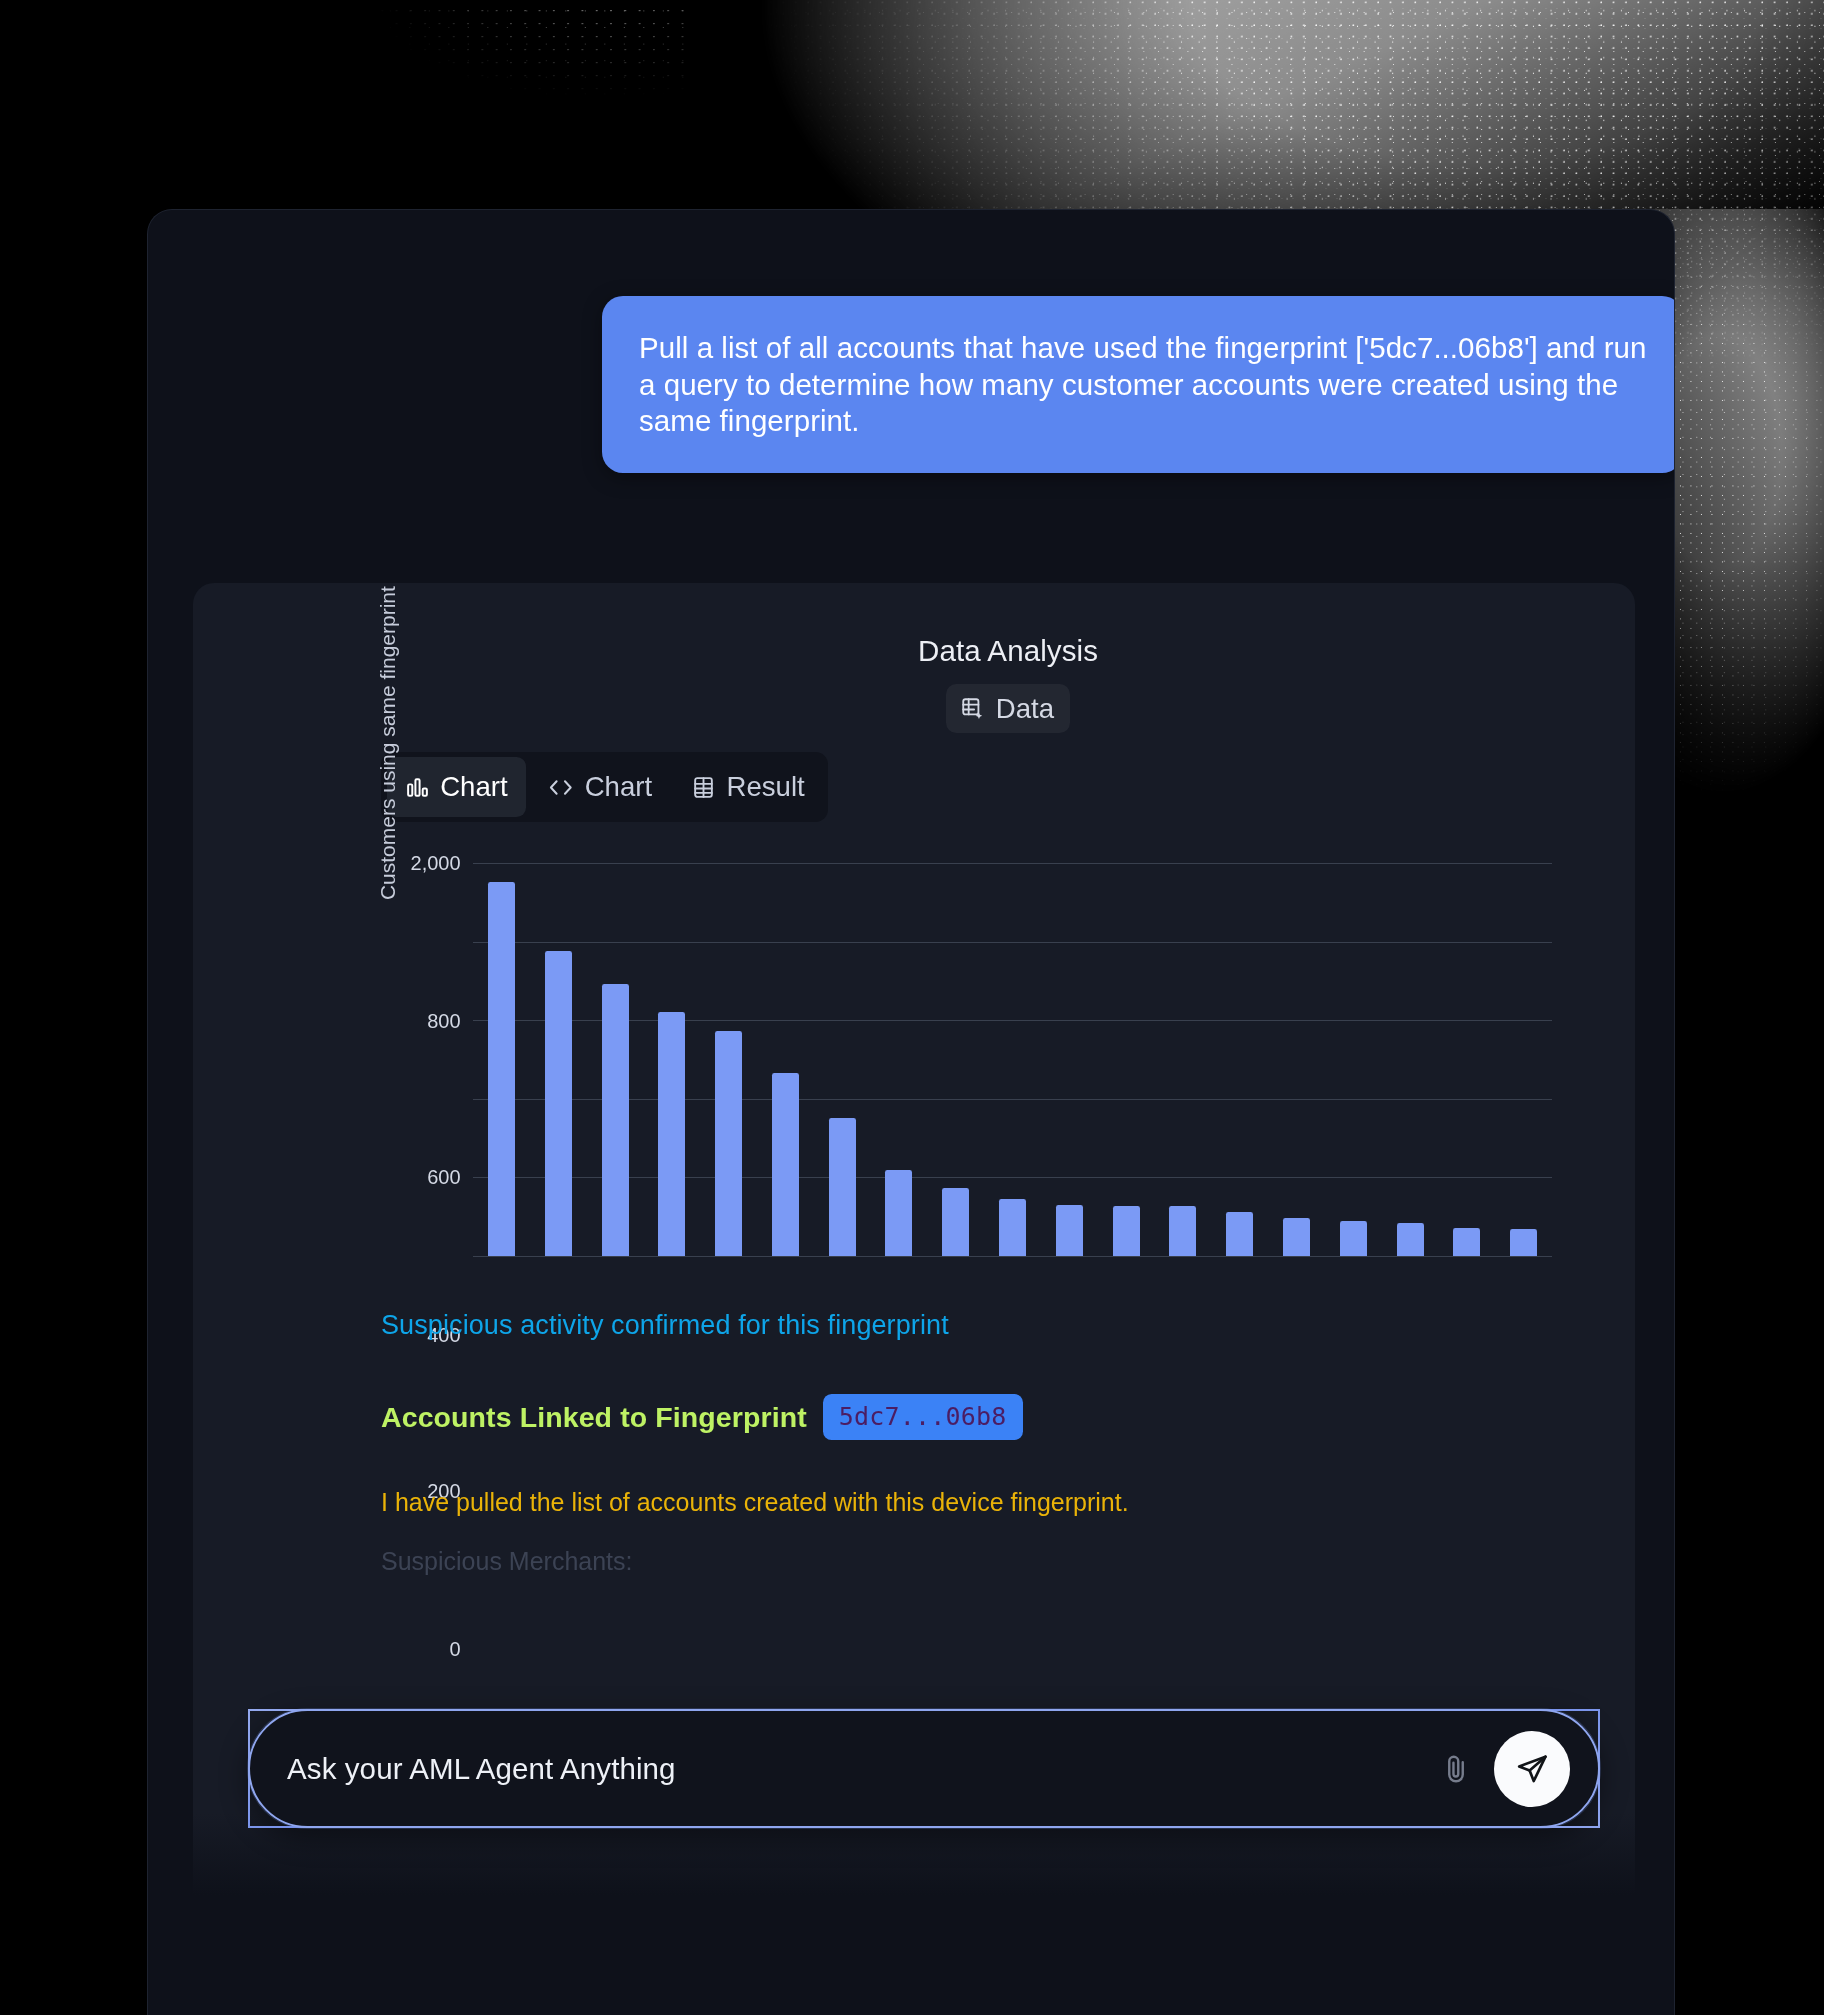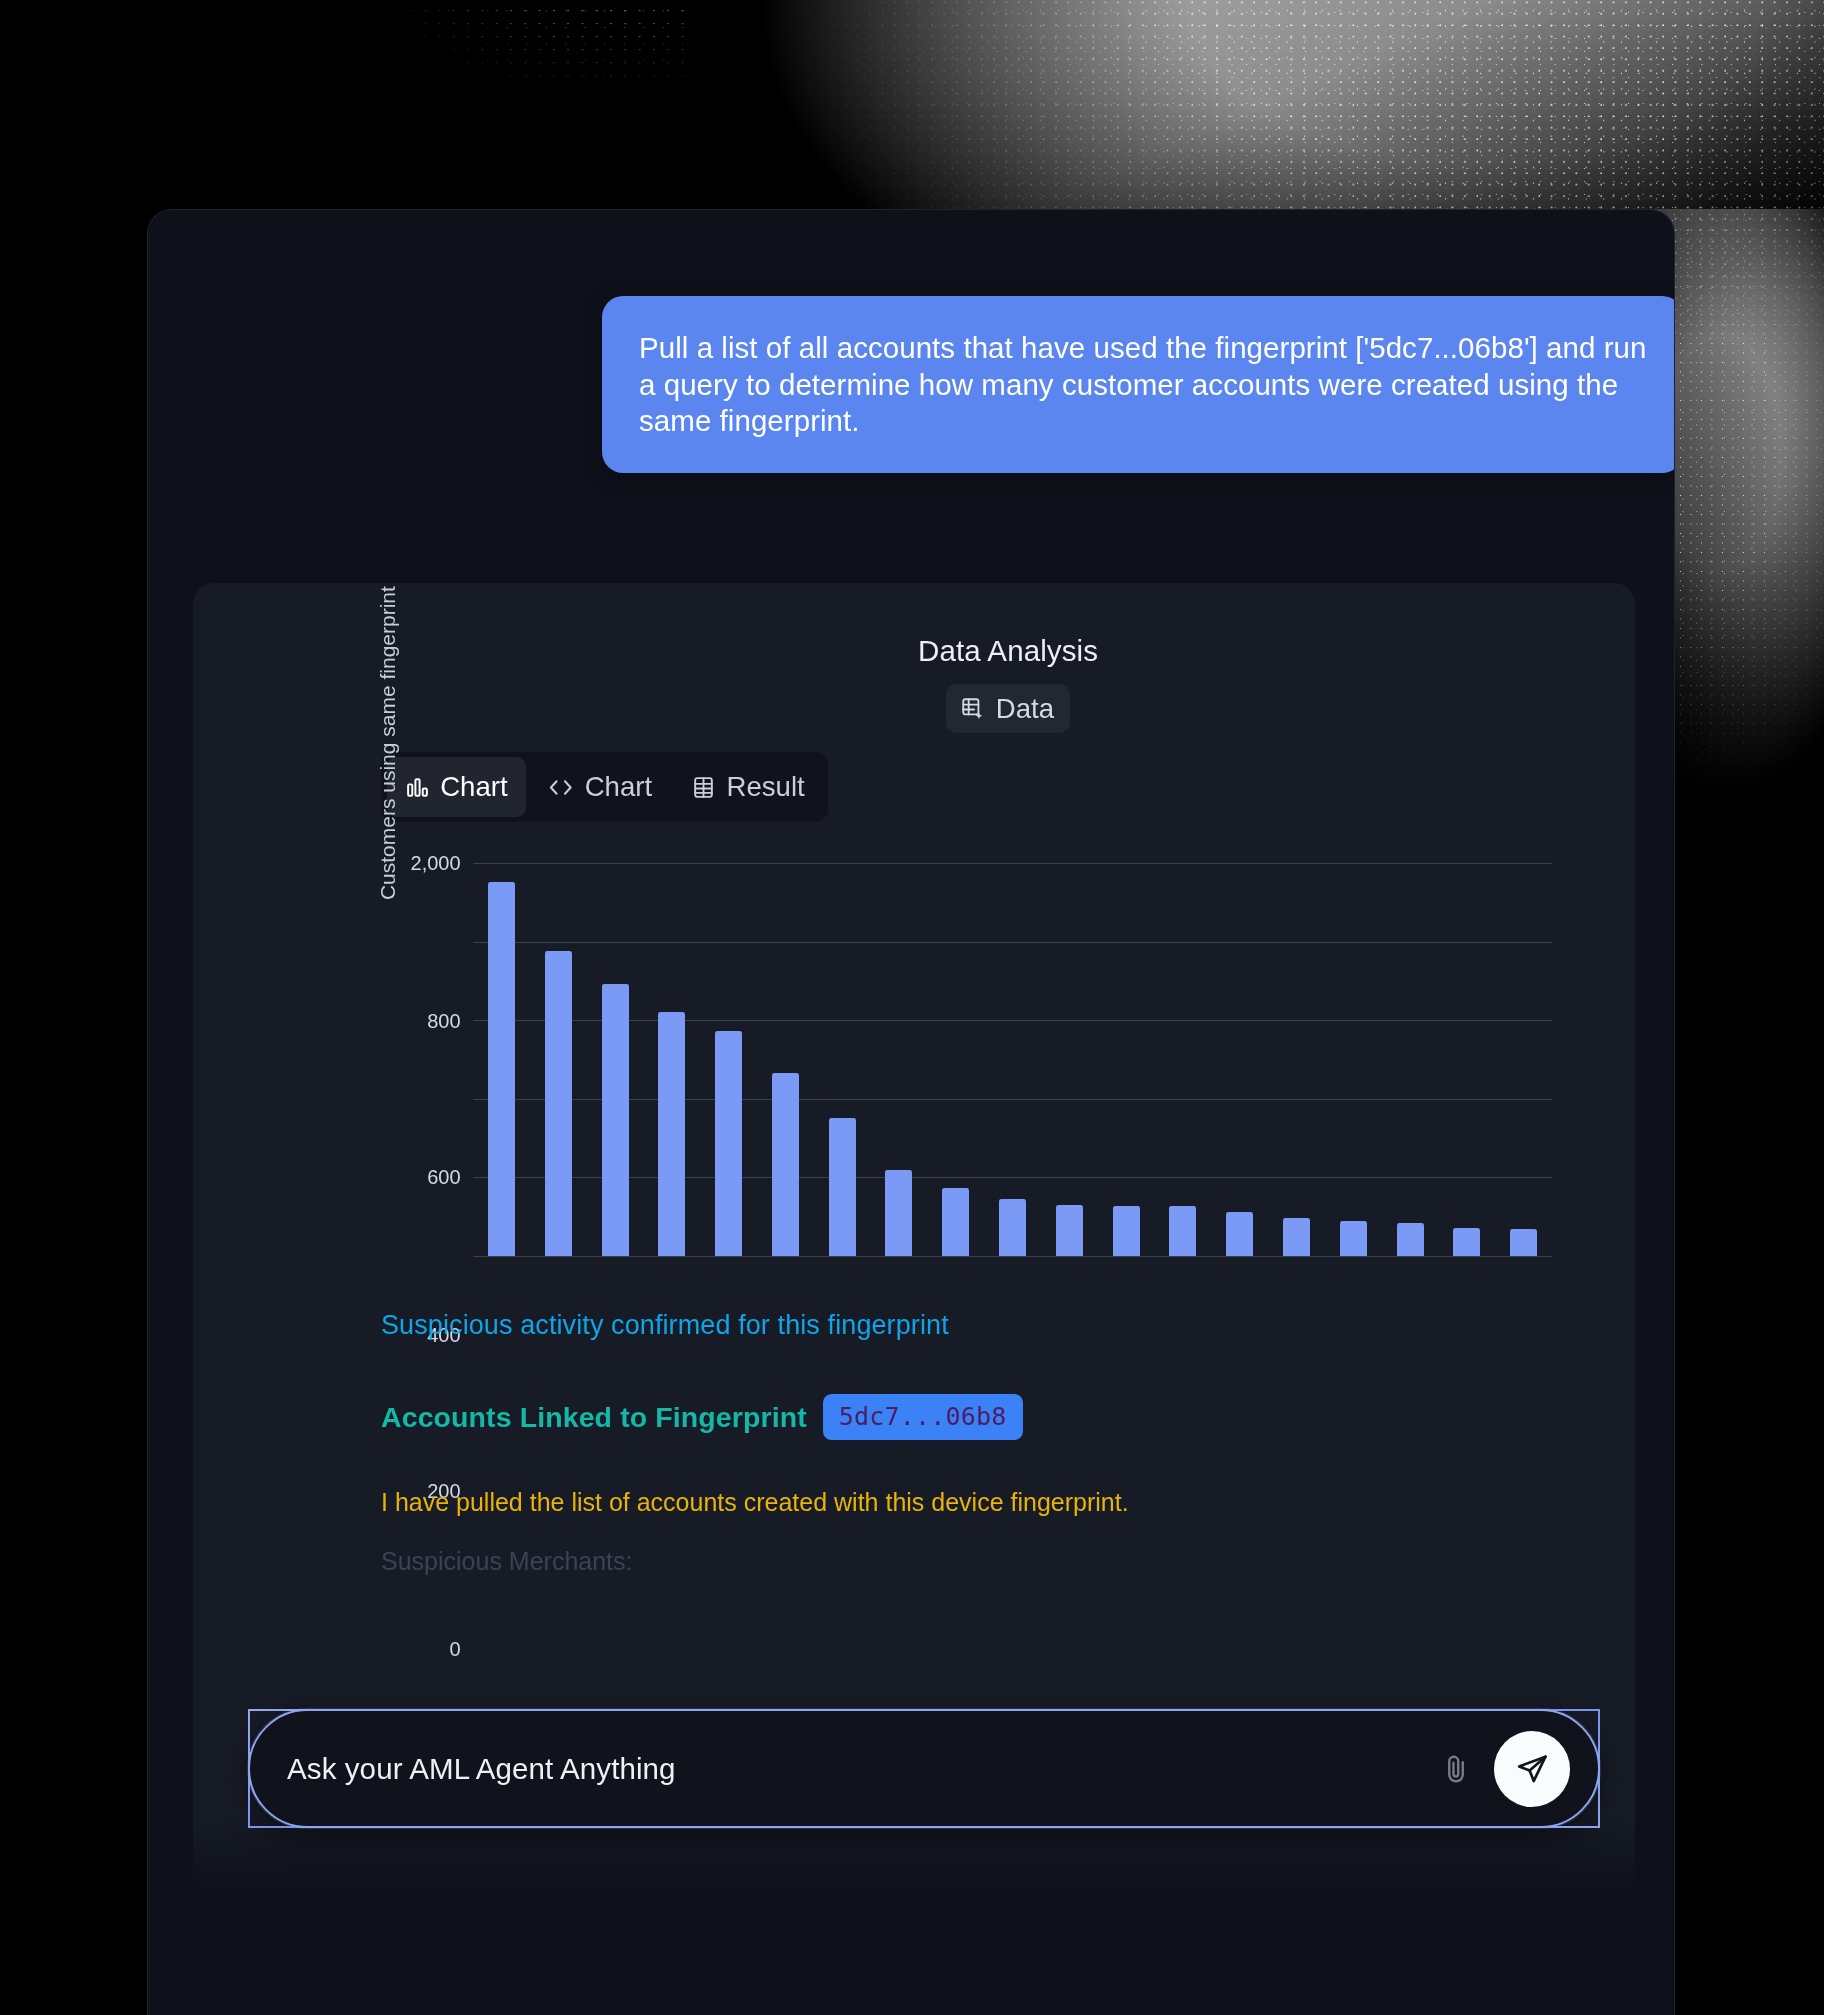--- a/index.html
+++ b/index.html
@@ -142,21 +142,21 @@
   .bar {
     position: absolute; bottom: 0;
     background: #7B9AF5;
     border-radius: 2.4px 2.4px 0 0;
   }
 
   
   .narr { position: absolute; left: 188px; top: 727px; width: 1155px; }
   .narr-line { color: #0ea5e9; font-size: 27px; letter-spacing: 0.1px; }
   .acct-row { display: flex; align-items: center; gap: 16px; margin-top: 53px; }
-  .acct-title { color: #14b8a6; font-size: 28.5px; font-weight: bold; letter-spacing: 0.1px; }
+  .acct-title { color: #bef264; font-size: 28.5px; font-weight: bold; letter-spacing: 0.1px; }
   .fp-badge {
     background: #3b82f6; color: #4B1D63;
     border-radius: 8.6px; padding: 7.6px 16px 9.5px;
     font-family: "DejaVu Sans Mono", monospace;
     font-size: 25px; letter-spacing: 0.2px;
   }
   .narr-sub { margin-top: 48px; color: #eab308; font-size: 25px; }
   .narr-fade { margin-top: 29.5px; color: #3C4354; font-size: 25px; }
 
   

